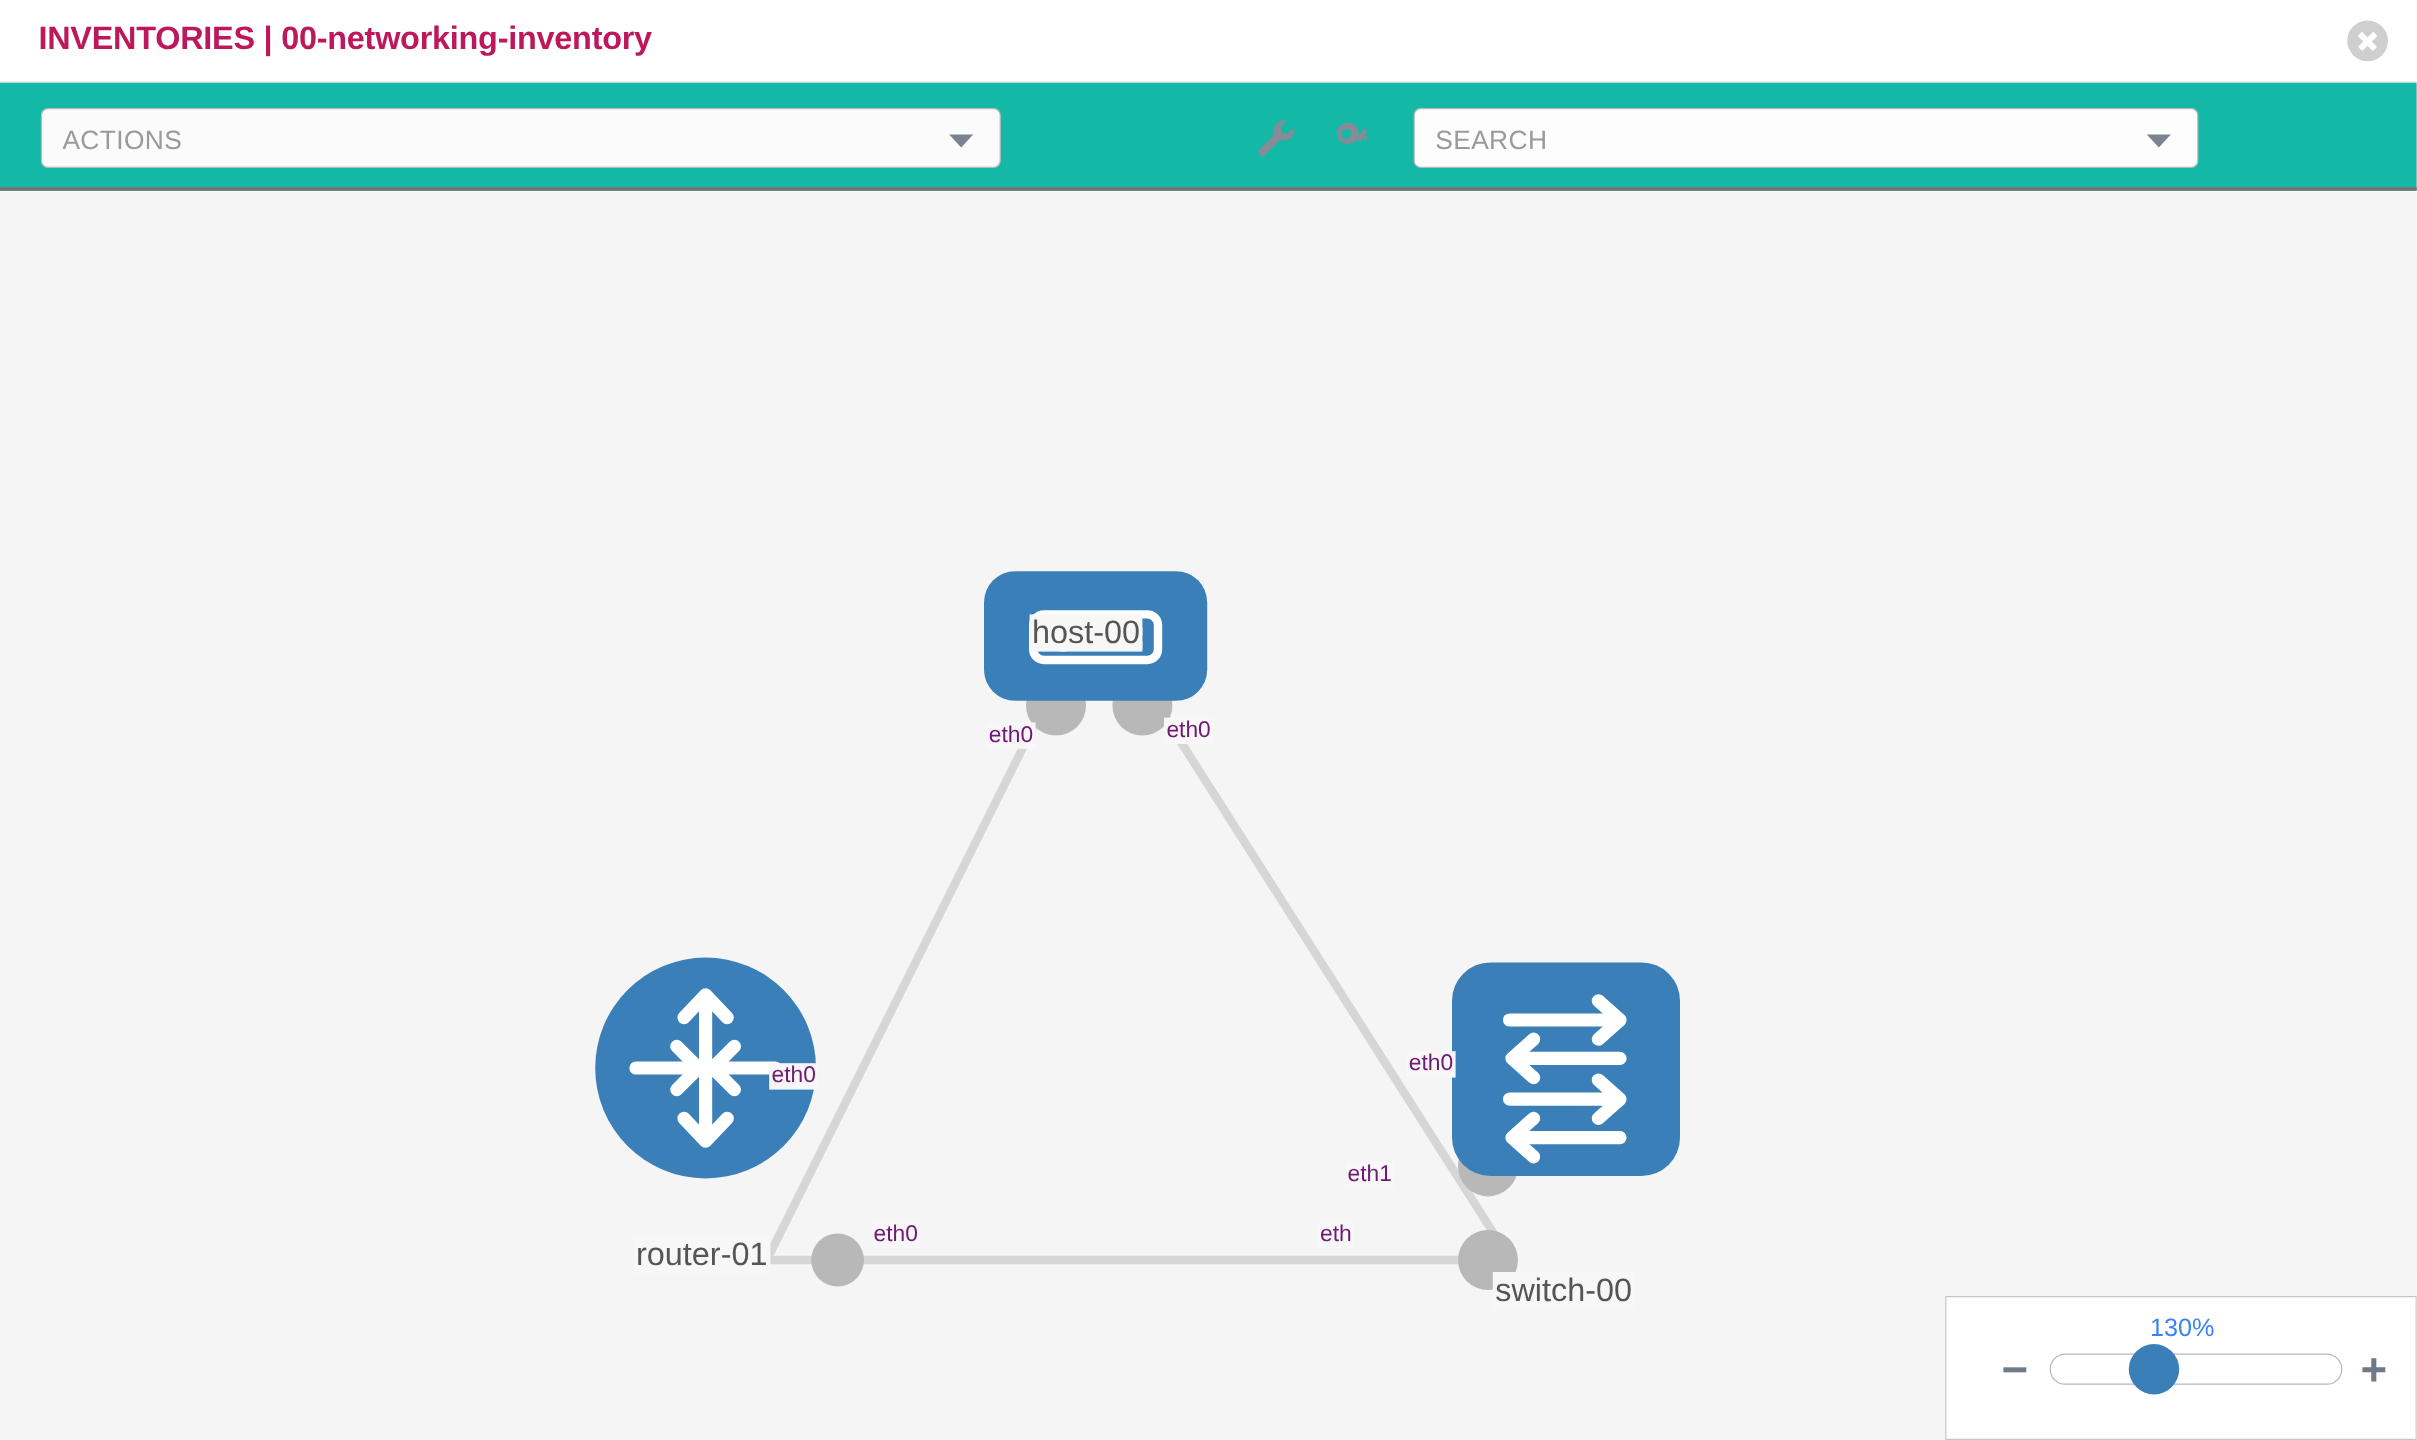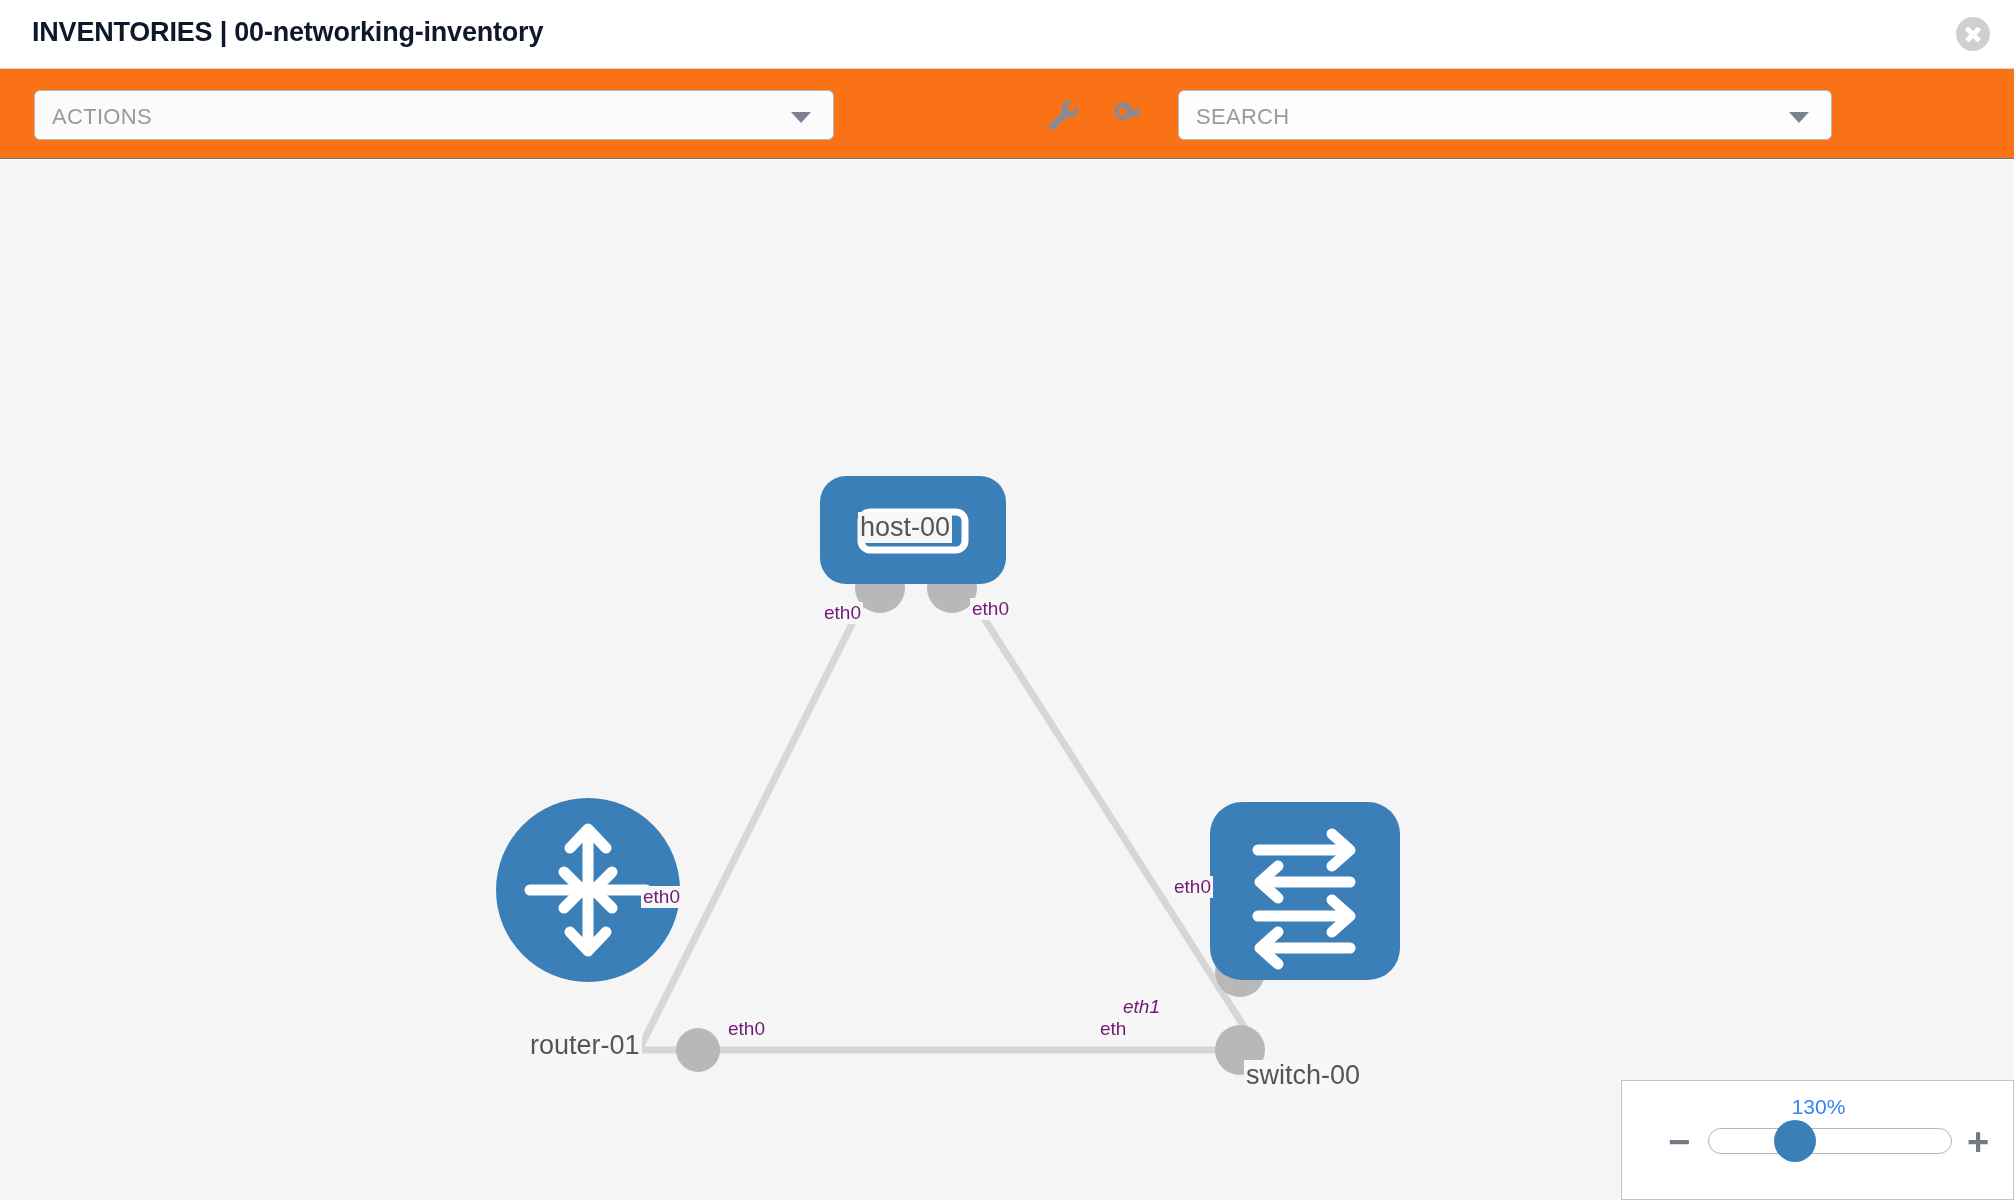--- a/index.html
+++ b/index.html
@@ -15,21 +15,21 @@
 
   .header {
     position: absolute; left: 0; top: 0;
     width: 2014px; height: 69px;
     background: #ffffff;
     border-bottom: 1px solid #d7d7d7;
   }
   .header-title {
     position: absolute; left: 32px; top: 17px;
     font-size: 27px; font-weight: bold;
-    color: #0f172a;
+    color: #be185d;
     letter-spacing: -0.2px;
     white-space: nowrap;
   }
   .close-btn {
     position: absolute; right: 24px; top: 17px;
     width: 34px; height: 34px;
     border-radius: 50%;
     background: #cfcfcf;
     cursor: pointer;
   }
@@ -39,22 +39,22 @@
     width: 18px; height: 4.5px;
     background: #ffffff; border-radius: 1px;
   }
   .close-btn::before { transform: rotate(45deg); }
   .close-btn::after  { transform: rotate(-45deg); }
 
   
   .toolbar {
     position: absolute; left: 0; top: 69px;
     width: 2014px; height: 90px;
-    background: #f97316;
-    border-bottom: 1px solid #737373;
+    background: #14b8a6;
+    border-bottom: 3px solid #737373;
   }
   .actions-select {
     position: absolute; left: 34px; top: 21px;
     width: 800px; height: 50px;
     background: #fbfbfb;
     border: 1px solid #b9b9b9;
     border-radius: 6px;
   }
   .actions-select .sel-label {
     position: absolute; left: 17px; top: 13px;
@@ -258,21 +258,21 @@
     <div class="node-label" style="left:858px; top:352px;">host-00</div>
     <div class="node-label" style="left:528px; top:870px;">router-01</div>
     <div class="node-label" style="left:1244px; top:900px;">switch-00</div>
 
     <div class="edge-label" style="left:822px; top:442px;">eth0</div>
     <div class="edge-label" style="left:970px; top:438px;">eth0</div>
     <div class="edge-label" style="left:641px; top:726px;">eth0</div>
     <div class="edge-label" style="left:1172px; top:716px;">eth0</div>
     <div class="edge-label" style="left:726px; top:858px;">eth0</div>
     <div class="edge-label" style="left:1098px; top:858px;">eth</div>
-    <div class="edge-label" style="left:1121px; top:836px;font-style:italic;">eth1</div>
+    <div class="edge-label" style="left:1121px; top:808px;">eth1</div>
   </div>
 
   <div class="zoom-panel">
     <div class="zoom-pct">130%</div>
     <div class="zoom-minus">−</div>
     <div class="zoom-track"></div>
     <div class="zoom-thumb"></div>
     <div class="zoom-plus">+</div>
   </div>
 

